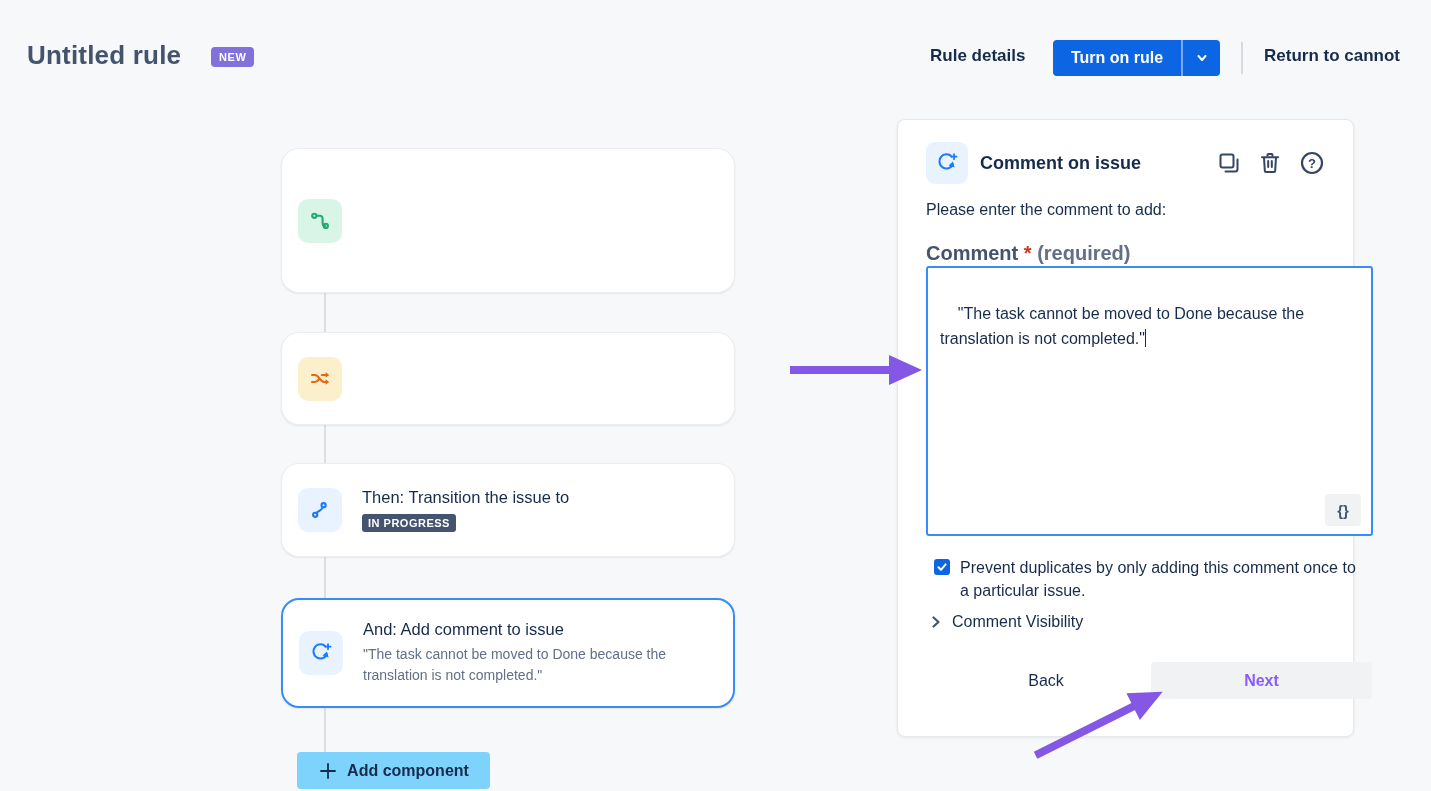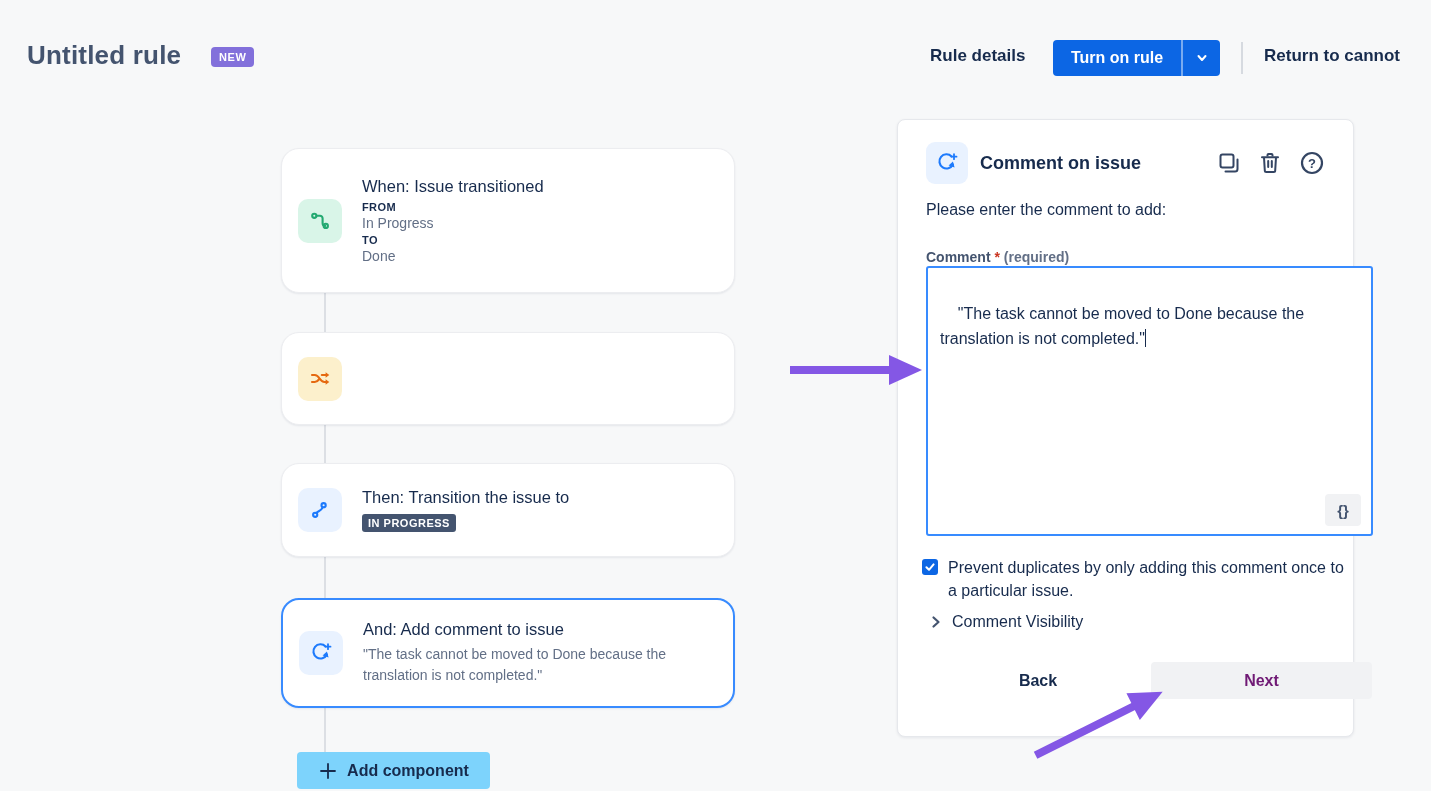--- a/index.html
+++ b/index.html
@@ -47,33 +47,33 @@
   .add-component { position:absolute; left:297px; top:752px; width:193px; height:37px; background:#7dd3fc; border:none; border-radius:4px; display:flex; align-items:center; justify-content:center; gap:9px; font-size:16px; font-weight:700; color:#172B4D; font-family:inherit; cursor:pointer; }
 
   
   .panel { position:absolute; left:897px; top:119px; width:457px; height:618px; background:#fff; border:1px solid #E6E8EC; border-radius:8px; box-shadow:0 1px 3px rgba(9,30,66,.08); }
   .panel-header { position:absolute; left:28px; top:22px; right:28px; height:42px; display:flex; align-items:center; }
   .panel-icon-tile { width:42px; height:42px; border-radius:9px; background:#E9F2FF; display:flex; align-items:center; justify-content:center; margin-right:12px; }
   .panel-title { font-size:18px; font-weight:600; color:#172B4D; flex:1; }
   .panel-hdr-icons { display:flex; align-items:center; gap:17px; }
   .hdr-icon-btn { background:none; border:none; padding:0; cursor:pointer; display:flex; }
   .panel-desc { position:absolute; left:28px; top:81px; font-size:16px; color:#172B4D; }
-  .field-label { position:absolute; left:28px; top:122px; font-size:14px; font-weight:600; color:#44546F;margin-top:7px; }
+  .field-label { position:absolute; left:28px; top:122px; font-size:20px; font-weight:600; color:#44546F; }
   .req-star { color:#CA3521; }
   .req-hint { color:#626F86; font-weight:600; }
   .comment-box { position:absolute; left:28px; top:146px; width:447px; height:270px; border:2px solid #388BFF; border-radius:3px; background:#fff; font-size:16px; line-height:25px; color:#172B4D; padding:8px 12px; white-space:pre-wrap; cursor:text; }
   .caret { display:inline-block; width:1.5px; height:18px; background:#172B4D; vertical-align:-3px; }
   .braces-btn { position:absolute; right:10px; bottom:8px; width:36px; height:32px; background:#F1F2F4; border:none; border-radius:4px; font-size:15px; font-weight:700; color:#44546F; font-family:inherit; cursor:pointer; }
-  .checkbox-row { position:absolute; left:24px; top:436px; display:flex; width:440px; }
+  .checkbox-row { position:absolute; left:36px; top:436px; display:flex; width:440px; }
   .checkbox { width:16px; height:16px; background:#0C66E4; border-radius:3px; flex:0 0 16px; margin-top:3px; display:flex; align-items:center; justify-content:center; cursor:pointer; }
   .checkbox-label { font-size:16px; line-height:23px; color:#172B4D; margin-left:10px; width:408px; }
   .visibility-row { position:absolute; left:32px; top:493px; display:flex; align-items:center; gap:10px; cursor:pointer;justify-content:flex-end; }
   .visibility-label { font-size:16px; color:#172B4D; }
-  .back-btn { position:absolute; left:100px; top:543px; width:80px; height:36px; background:transparent; border:none; font-size:16px; font-weight:700; color:#172B4D; font-family:inherit; cursor:pointer; }
-  .next-btn { position:absolute; left:253px; top:542px; width:221px; height:37px; background:#F1F2F4; border:none; border-radius:4px; font-size:16px; font-weight:600; color:#701a75; font-family:inherit; cursor:pointer; }
+  .back-btn { position:absolute; left:108px; top:543px; width:80px; height:36px; background:transparent; border:none; font-size:16px; font-weight:400; color:#172B4D; font-family:inherit; cursor:pointer; }
+  .next-btn { position:absolute; left:253px; top:542px; width:221px; height:37px; background:#F1F2F4; border:none; border-radius:4px; font-size:16px; font-weight:600; color:#8b5cf6; font-family:inherit; cursor:pointer; }
 
   
   .arrow-svg { position:absolute; pointer-events:none; }
   .arrow-1 { left:786px; top:350px; }
   .arrow-2 { left:1032px; top:737px; transform:rotate(-26.5deg); transform-origin:0 50%; }
 </style>
 </head>
 <body>
 
 <div class="page-title">Untitled rule</div>
@@ -100,27 +100,20 @@
 <div class="connector conn-3"></div>
 <div class="connector conn-4"></div>
 
 <div class="card card-1">
   <div class="icon-tile tile-green">
     <svg width="24" height="24" viewBox="0 0 24 24">
       <circle cx="6.3" cy="6.8" r="2.1" fill="none" stroke="#23A971" stroke-width="2.1"></circle>
       <path d="M8.6 6.8 H12 a2.6 2.6 0 0 1 2.6 2.6 v4.9 a2.6 2.6 0 0 0 2.6 2.6" fill="none" stroke="#23A971" stroke-width="2.1" stroke-linecap="round"></path>
       <circle cx="17.8" cy="16.9" r="2.1" fill="none" stroke="#23A971" stroke-width="2.1"></circle>
     </svg>
-  </div>
-  <div class="card-body">
-    <div class="card-title">When: Issue transitioned</div>
-    <div class="mini-label">FROM</div>
-    <div class="mini-value">In Progress</div>
-    <div class="mini-label">TO</div>
-    <div class="mini-value" style="margin-bottom:0">Done</div>
   </div>
 </div>
 
 <div class="card card-2">
   <div class="icon-tile tile-yellow">
     <svg width="24" height="24" viewBox="0 0 24 24">
       <path d="M4 8 h2.8 c4.8 0 4.8 7 9.6 7 h2.2" fill="none" stroke="#E56910" stroke-width="2.1" stroke-linecap="round"></path>
       <path d="M4 15 h2.8 c2.2 0 3.4-1.5 4.6-3" fill="none" stroke="#E56910" stroke-width="2.1" stroke-linecap="round"></path>
       <path d="M13.8 8 h4.8" fill="none" stroke="#E56910" stroke-width="2.1" stroke-linecap="round"></path>
       <polygon points="17.6,5.3 21.3,8 17.6,10.7" fill="#E56910"></polygon>

